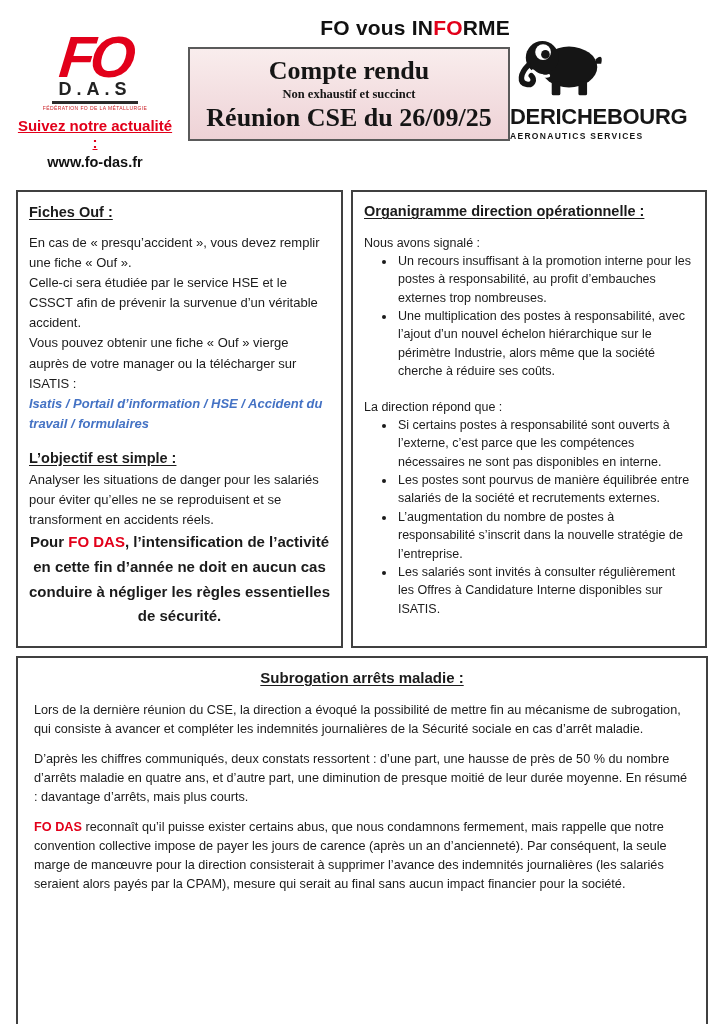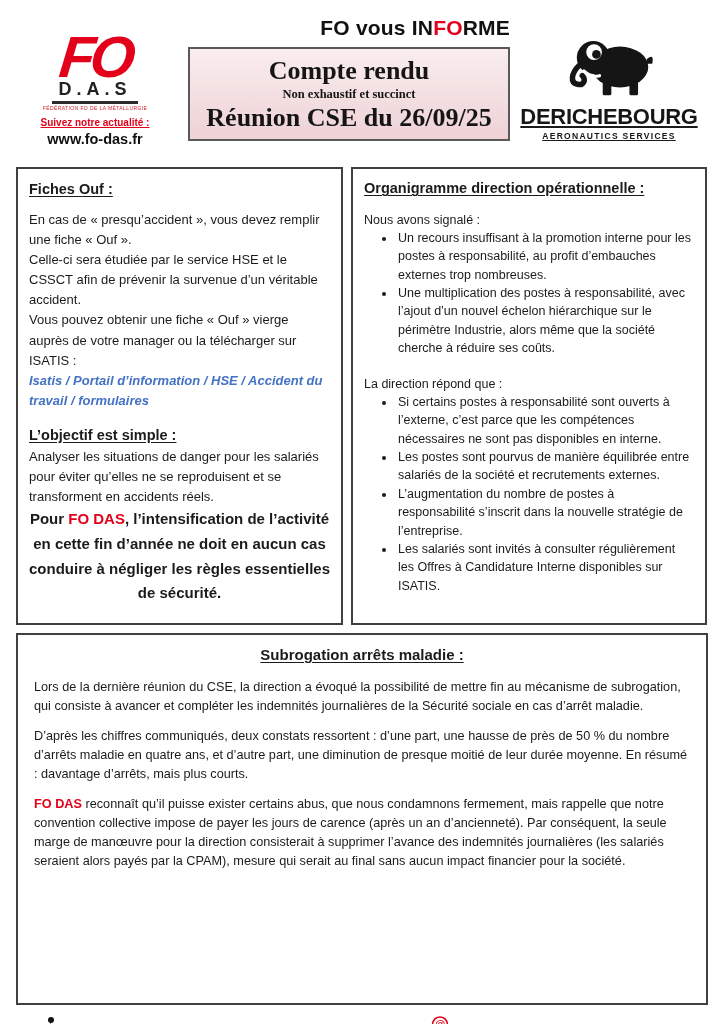--- a/index.html
+++ b/index.html
@@ -14,36 +14,36 @@
   .logo-col { width:158px; text-align:center; padding-top:16px; flex:none; }
   .fo-text {
     display:inline-block; font-size:58px; line-height:0.85; font-weight:bold;
     font-style:italic; color:#e2001a; letter-spacing:-5px; transform:skewX(-6deg);
   }
   .das {
     display:inline-block; font-size:18px; font-weight:bold; letter-spacing:5px;
     color:#222; border-bottom:3px solid #2b2b2b; padding:0 6px 1px; margin-top:-2px;
   }
   .federation { font-size:5px; color:#cc2229; letter-spacing:0.4px; margin-top:1px; }
-  .follow { color:#e2001a; font-weight:bold; font-size:10px; text-decoration:underline; margin-top:6px; }
+  .follow { color:#e2001a; font-weight:bold; font-size:15px; text-decoration:underline; margin-top:6px; }
   .site { font-weight:bold; font-size:14.5px; color:#111; margin-top:3px; }
 
   .center-col { width:322px; text-align:center; margin-left:14px; flex:none; }
   .page-title { font-size:21px; font-weight:bold; color:#111; letter-spacing:0.2px;text-align:right; }
   .page-title .accent { color:#e2001a; }
   .banner {
     margin-top:7px; border:2px solid #5a5a5a;
     background:linear-gradient(180deg,#f9eded 0%,#eed2d6 100%);
     padding:7px 12px 6px; font-family:"Liberation Serif", serif; color:#151515;
   }
   .banner-line1 { font-size:26px; font-weight:bold; }
   .banner-line2 { font-size:12.5px; font-weight:bold; margin-top:1px;text-align:center; }
   .banner-line3 { font-size:26px; font-weight:bold; margin-top:1px; }
 
-  .partner-col { flex:1; text-align:center; padding-top:18px;text-decoration:underline; }
+  .partner-col { flex:1; padding-top:18px; }
   .mammoth { display:block; margin:0 auto; }
   .partner-name { font-size:22px; font-weight:bold; letter-spacing:-0.3px; color:#161616; line-height:1; margin-top:2px; }
   .partner-sub { font-size:8.5px; font-weight:bold; letter-spacing:1.3px; color:#161616; margin-top:3px; }
 
   
   .columns { display:flex; gap:8px; margin-top:20px; }
   .box { border:2px solid #404040; background:#fff; padding:9px 11px; overflow:hidden; }
   .left-box  { width:327px; height:458px; font-size:13px;   line-height:1.55; }
   .right-box { width:356px; height:458px; font-size:12.5px; line-height:1.47; }
   .box-heading { font-weight:bold; font-size:14.5px; text-decoration:underline; text-underline-offset:2px; }

